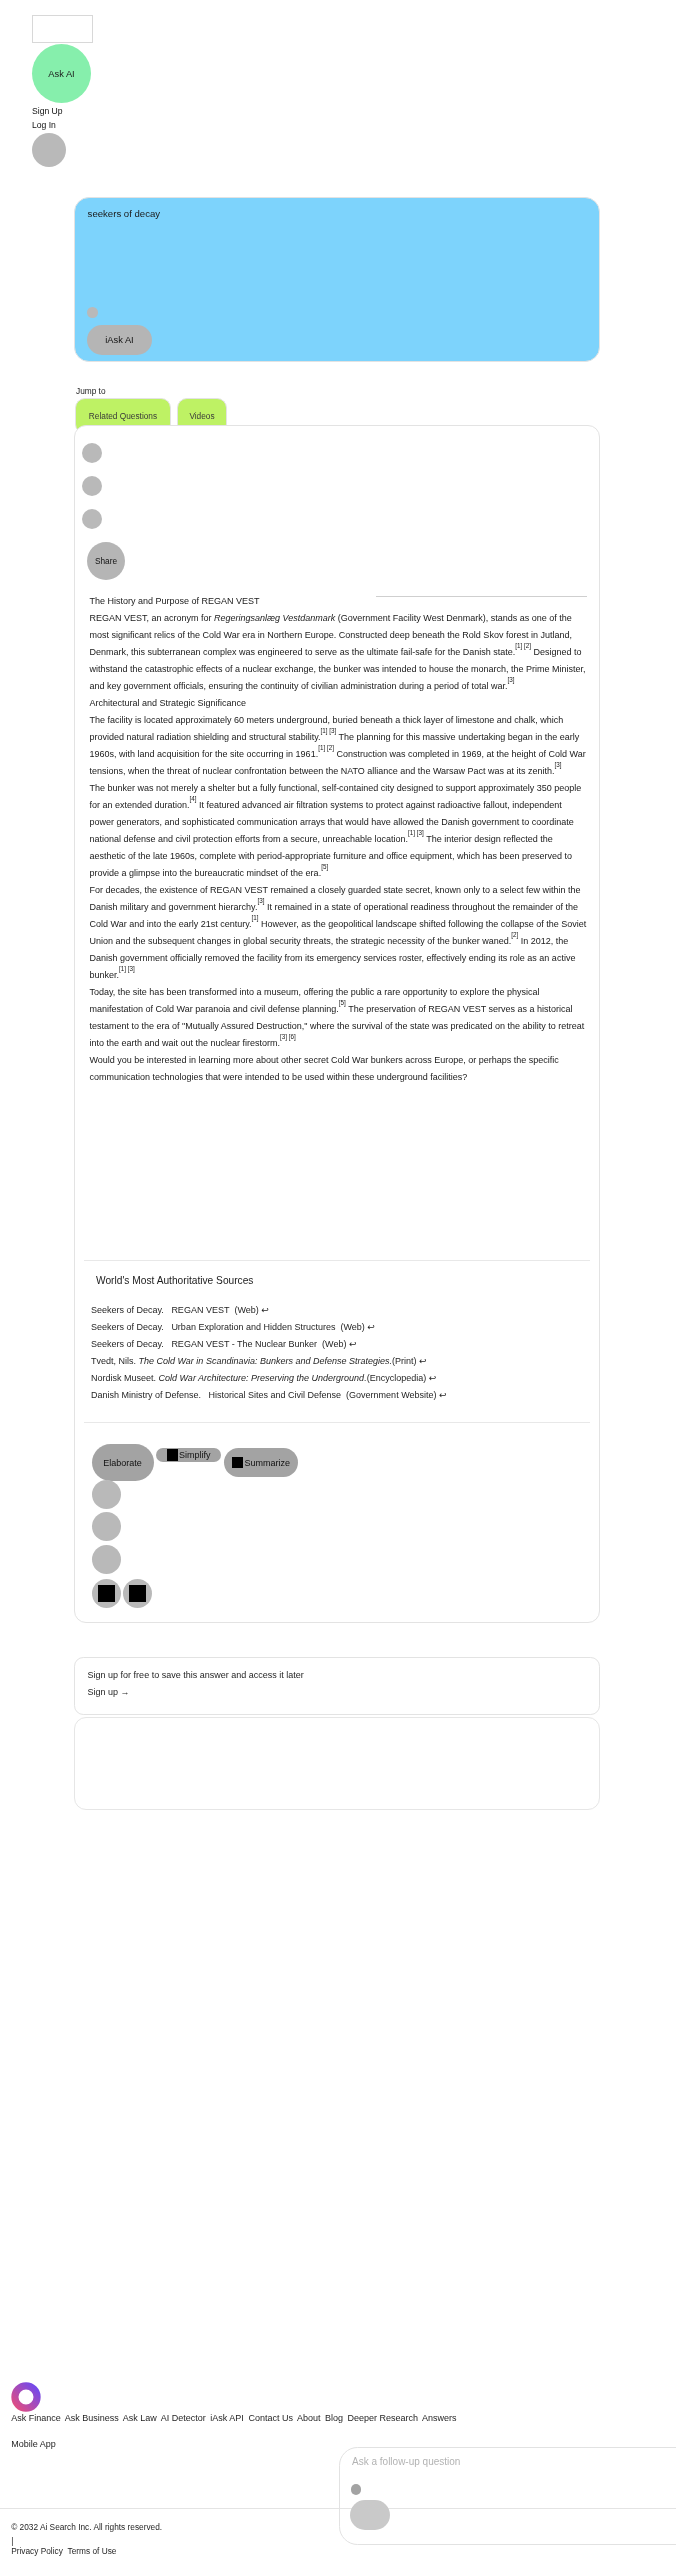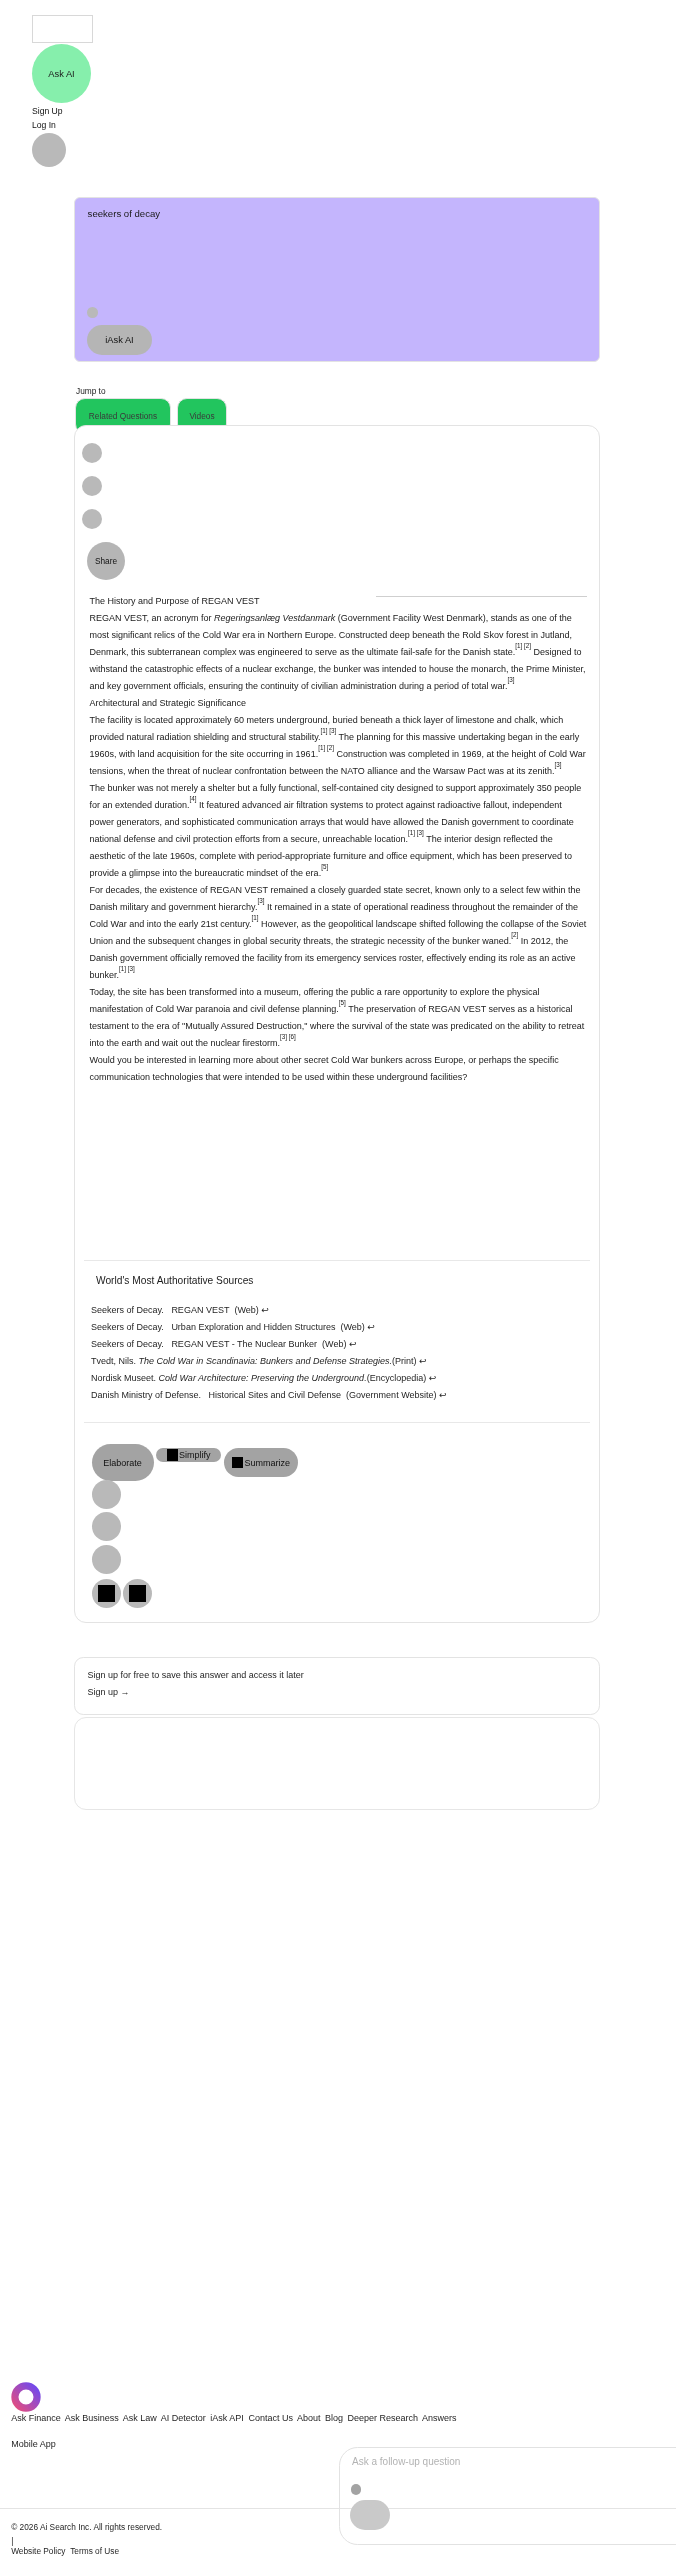--- a/index.html
+++ b/index.html
@@ -9,29 +9,29 @@
 
   
   .logo-box{position:absolute;left:32px;top:15px;width:59px;height:26.4px;border:0.7px solid #d8d8d8;background:#fff;}
   .askai-circle{position:absolute;left:32px;top:44px;width:59px;height:59px;border-radius:50%;
     background:#86efac;display:flex;align-items:center;justify-content:center;font-size:9.3px;color:#1a1a1a;cursor:pointer;}
   .hdr-link{position:absolute;left:32px;font-size:8.6px;color:#111;}
   .signup{top:106px;} .login{top:120px;}
   .header-circle{position:absolute;left:32px;top:133px;width:34px;height:34px;border-radius:50%;background:#b9b9b9;cursor:pointer;}
 
   
-  .search-card{position:absolute;left:74px;top:197px;width:524px;height:163px;border:0.7px solid #e3e3e3;border-radius:6px;background:#c4b5fd;}
+  .search-card{position:absolute;left:74px;top:197px;width:524px;height:163px;border:0.7px solid #e3e3e3;border-radius:15px;background:#7dd3fc;}
   .query{position:absolute;left:12.6px;top:10px;font-size:9.6px;color:#1a1a1a;}
   .mic-dot{position:absolute;left:12px;top:109px;width:10.6px;height:10.6px;border-radius:50%;background:#b9b9b9;cursor:pointer;}
   .iask-pill{position:absolute;left:12px;top:127px;width:65px;height:30px;border-radius:15px;background:#b5b5b5;border:none;
     font-size:9.3px;color:#111;font-family:inherit;cursor:pointer;}
 
   
   .jumpto-label{position:absolute;left:76px;top:386px;font-size:8.3px;color:#222;}
-  .chip{position:absolute;top:398px;height:36px;border:0.7px solid #e3e3e3;border-radius:10px;background:#22c55e;
+  .chip{position:absolute;top:398px;height:36px;border:0.7px solid #e3e3e3;border-radius:10px;background:#bef264;
     font-size:8.3px;color:#3a3a3a;font-family:inherit;cursor:pointer;display:flex;align-items:center;justify-content:center;text-align:right;}
   .chip-related{left:75px;width:96px;}
   .chip-videos{left:177px;width:50px;}
 
   
   .answer-card{position:absolute;left:74px;top:425px;width:524px;height:1196px;border:0.7px solid #e3e3e3;border-radius:12px;background:#fff;overflow:hidden;}
   .tool-circle{position:absolute;left:6.6px;width:20px;height:20px;border-radius:50%;background:#b9b9b9;cursor:pointer;}
   .tc1{top:16.5px;} .tc2{top:50px;} .tc3{top:83px;}
   .share-circle{position:absolute;left:12px;top:116px;width:38px;height:38px;border-radius:50%;background:#b5b5b5;border:none;
     font-size:8.3px;color:#111;font-family:inherit;cursor:pointer;}
@@ -189,24 +189,24 @@
     <a>AI Detector</a>
     <a>iAsk API</a>
     <a>Contact Us</a>
     <a>About</a>
     <a>Blog</a>
     <a>Deeper Research</a>
     <a>Answers</a>
   </nav>
   <a class="mobile-app">Mobile App</a>
   <div class="footer-divider"></div>
-  <div class="copyright">© 2026 Ai Search Inc. All rights reserved.</div>
+  <div class="copyright">© 2032 Ai Search Inc. All rights reserved.</div>
   <div class="pipe">|</div>
   <nav class="legal">
-    <a>Website Policy</a>
+    <a>Privacy Policy</a>
     <a>Terms of Use</a>
   </nav>
 
   <div class="followup-card">
     <input class="fu-input" type="text" placeholder="Ask a follow-up question" style="">
     <div class="fu-dot"></div>
     <div class="fu-blob"></div>
   </div>
 
 </div>

